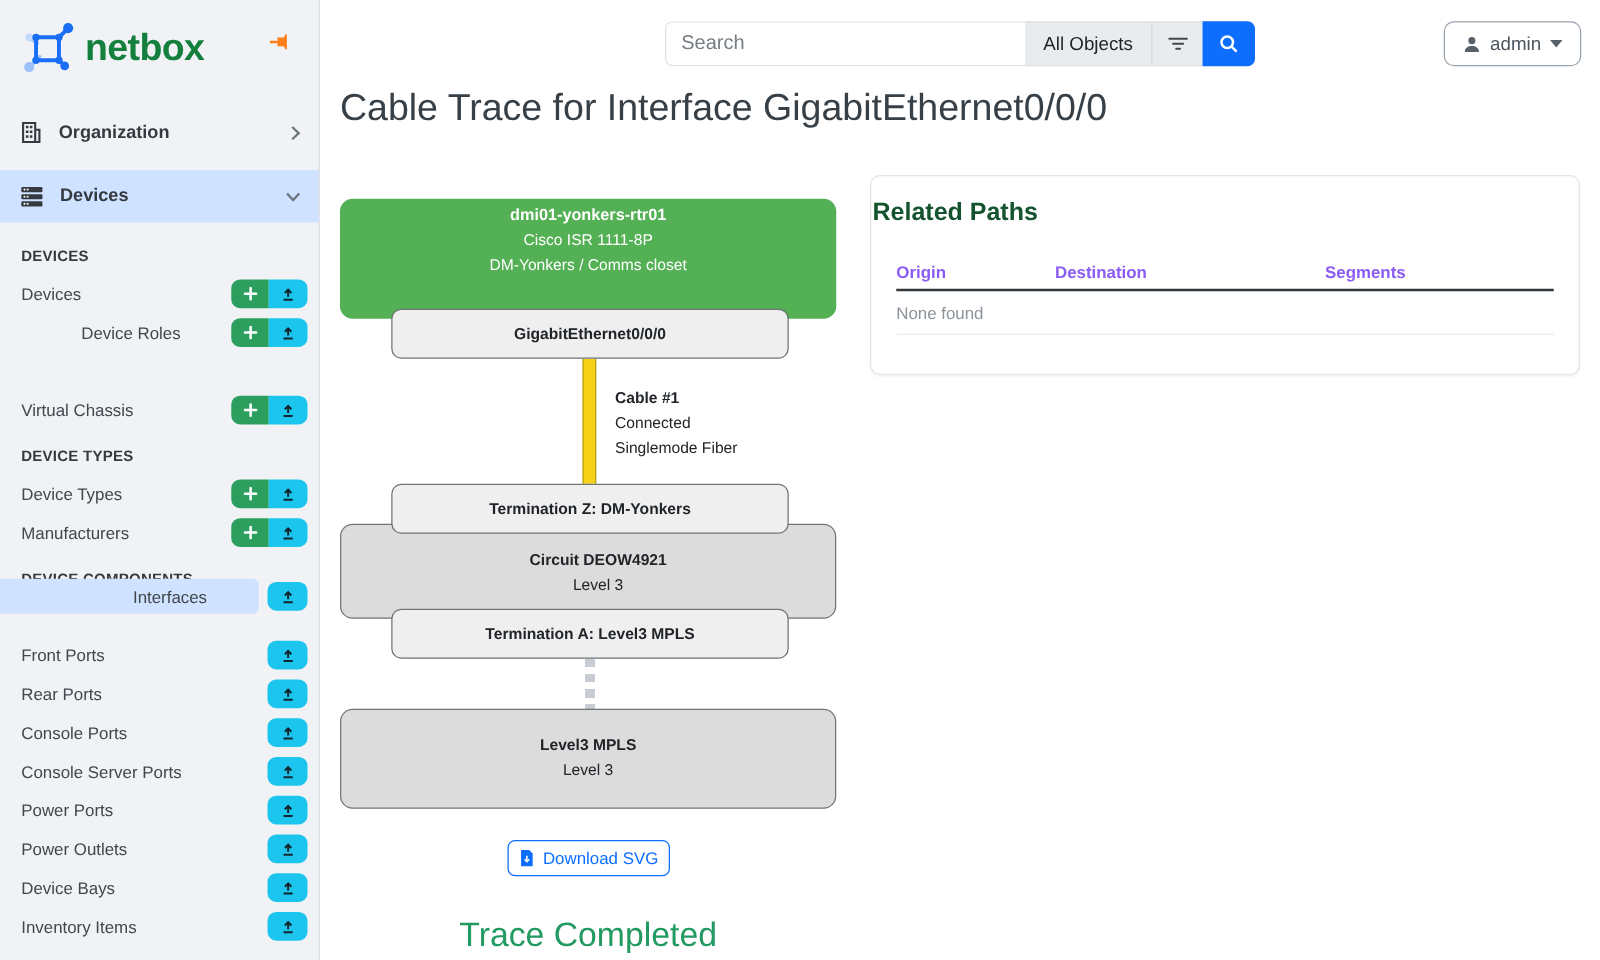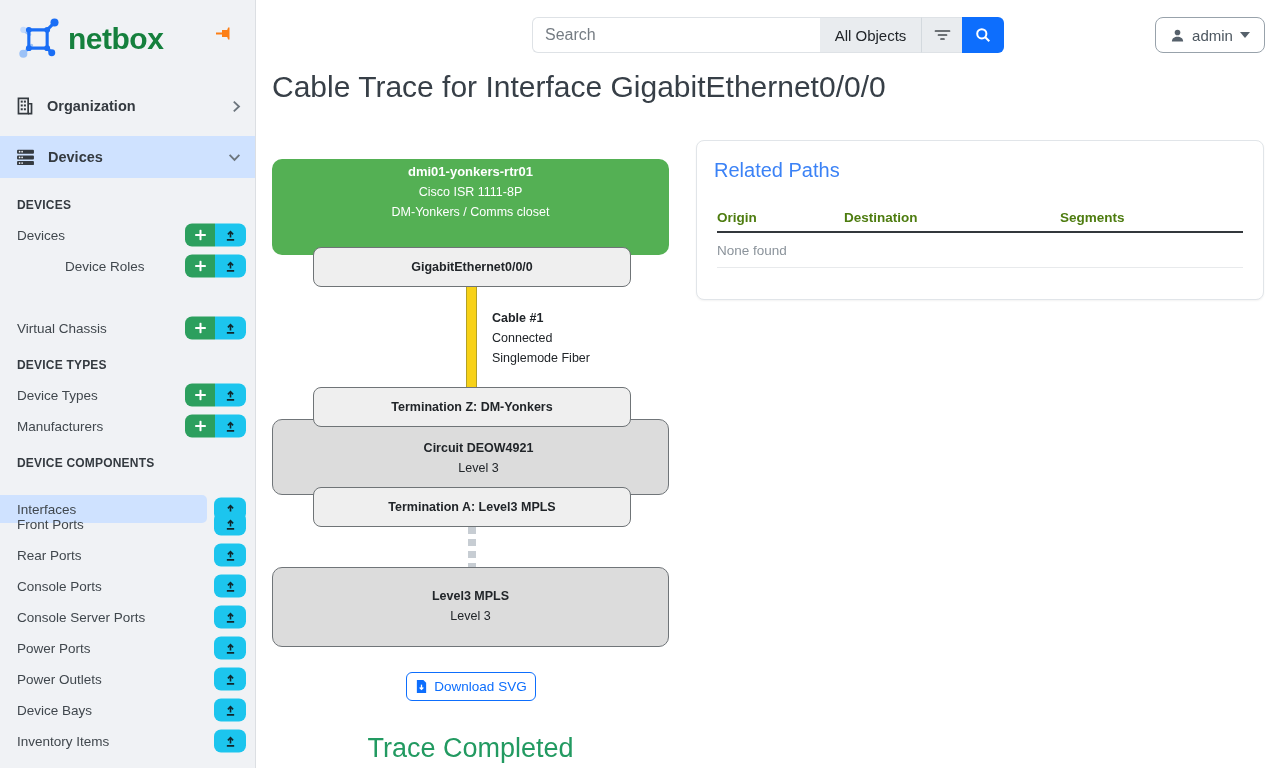--- a/index.html
+++ b/index.html
@@ -58,24 +58,24 @@
   .cable-line { position:absolute; left:210px; top:287px; width:11px; height:100px; background:#f7d117; border-left:1px solid #b3a125; border-right:1px solid #b3a125; cursor:pointer; }
   .cable-label { position:absolute; left:236px; top:308px; text-align:left; font-size:12.5px; line-height:20px; color:#212529; }
   .cable-label .nm { font-weight:700; }
   .dot-line { position:absolute; left:212px; top:527px; width:8px; height:42px; background:repeating-linear-gradient(to bottom,#c7cdd3 0 7px,transparent 7px 12px); }
 
   .dl-btn { position:absolute; left:150px; top:672px; width:130px; height:29px; border:1px solid #0d6efd; border-radius:6px; background:#fff; color:#0d6efd; font-size:13.5px; display:flex; align-items:center; justify-content:center; gap:6px; cursor:pointer; }
   .trace-status { position:absolute; left:16px; top:733px; width:397px; text-align:center; font-size:27px; color:#229a61; }
 
   
   .rp-card { position:absolute; left:440px; top:140px; width:568px; height:160px; background:#fff; border:1px solid #e1e5e9; border-radius:8px; box-shadow:0 1px 2px rgba(0,0,0,.05); }
-  .rp-title { position:absolute; left:17px; top:18px; font-size:20px; font-weight:400; color:#3b82f6; }
+  .rp-title { position:absolute; left:1px; top:18px; font-size:20px; font-weight:700; color:#14532d; }
   .rp-table { position:absolute; left:20px; right:20px; top:62px; }
   .rp-head { display:flex; height:30px; align-items:center; border-bottom:2px solid #33383c; }
-  .rp-head span { font-size:13.5px; font-weight:700; color:#4d7c0f; }
+  .rp-head span { font-size:13.5px; font-weight:700; color:#8b5cf6; }
   .rp-col1 { width:127px; } .rp-col2 { width:216px; } .rp-col3 { flex:1; }
   .rp-empty { height:35px; display:flex; align-items:center; font-size:13.5px; color:#8b939b; border-bottom:1px solid #e8eaec; }
 
   svg { display:block; }
 </style>
 </head>
 <body>
 
 <div class="sidebar">
 
@@ -245,21 +245,21 @@
             <path d="M3.5 14h9"></path>
             <path d="M8 11V4.5"></path>
             <path d="M4.8 7.2 8 4l3.2 3.2"></path>
           </svg>
         </span>
     </span>
   </div>
 
   <div class="side-header" style="top:456px;">DEVICE COMPONENTS</div>
 
-  <div class="side-row active" style="top:494px;">
+  <div class="side-row active" style="top:462px;justify-content:center;">
     <span class="row-label">Interfaces</span>
     <span class="btns">
         <span class="btn-up solo">
           <svg width="13" height="13" viewBox="0 0 16 16" fill="none" stroke="#10262c" stroke-width="2">
             <path d="M3.5 14h9"></path>
             <path d="M8 11V4.5"></path>
             <path d="M4.8 7.2 8 4l3.2 3.2"></path>
           </svg>
         </span>
       </span>

